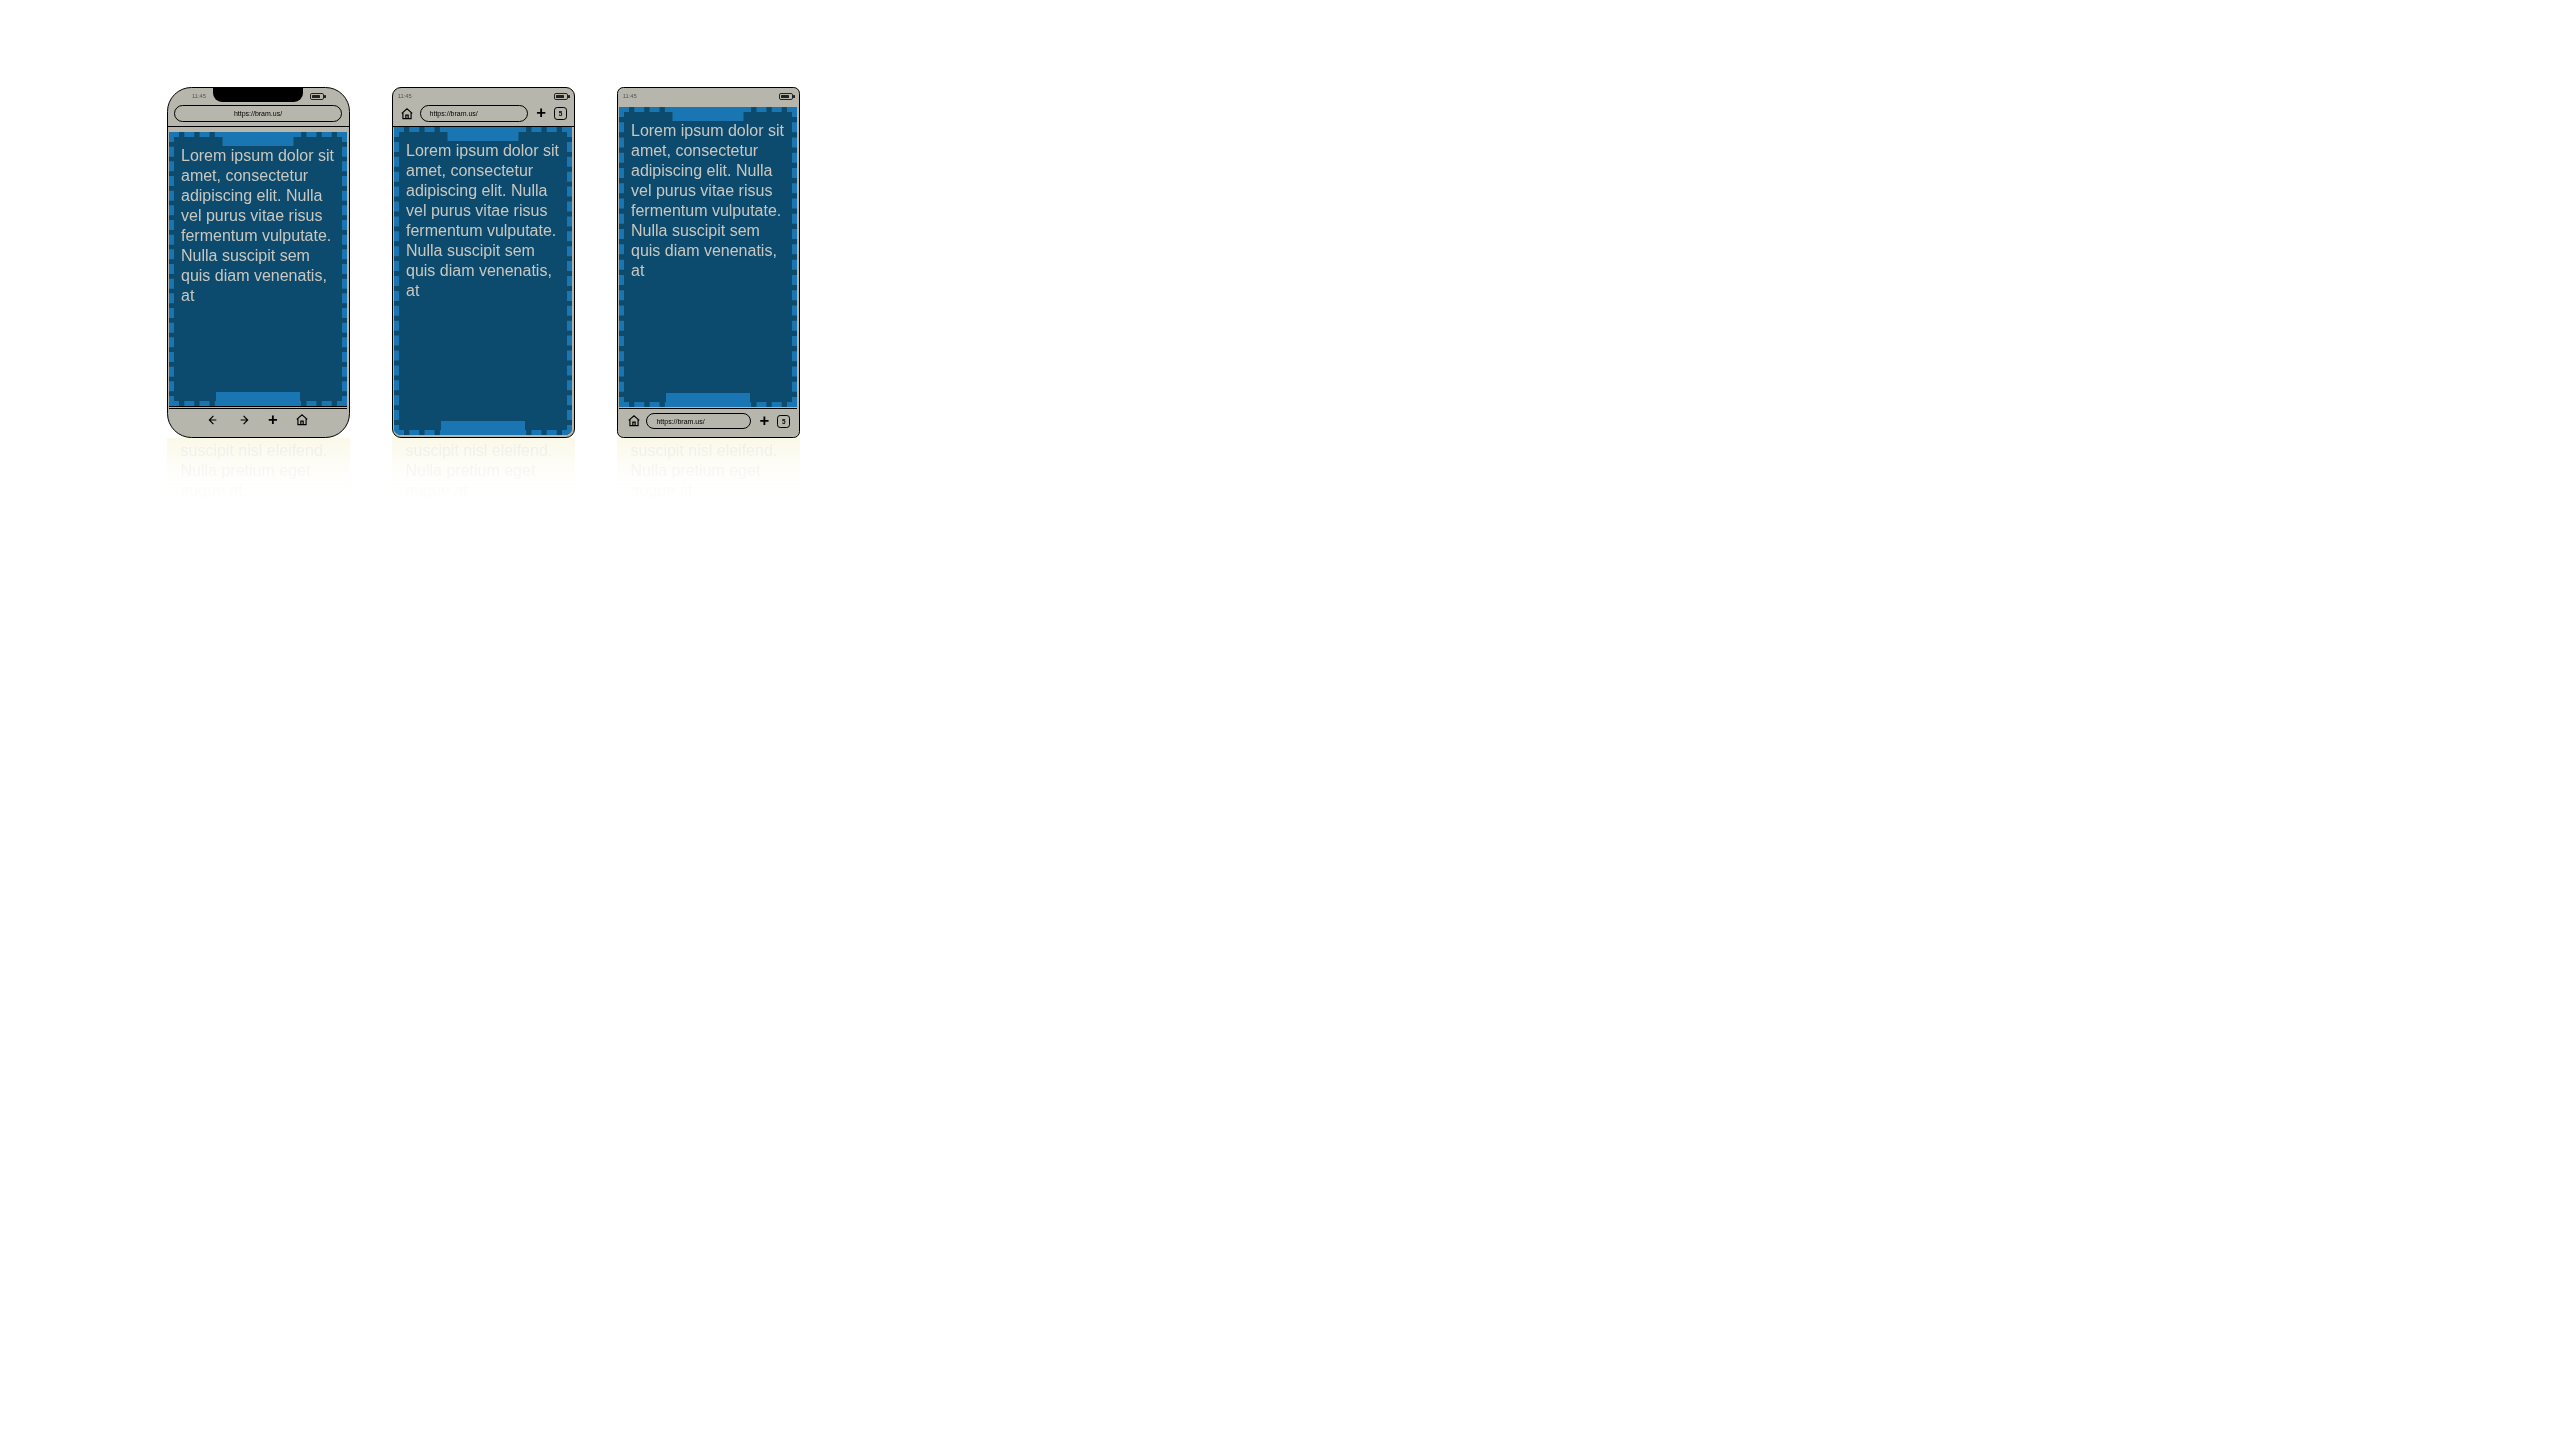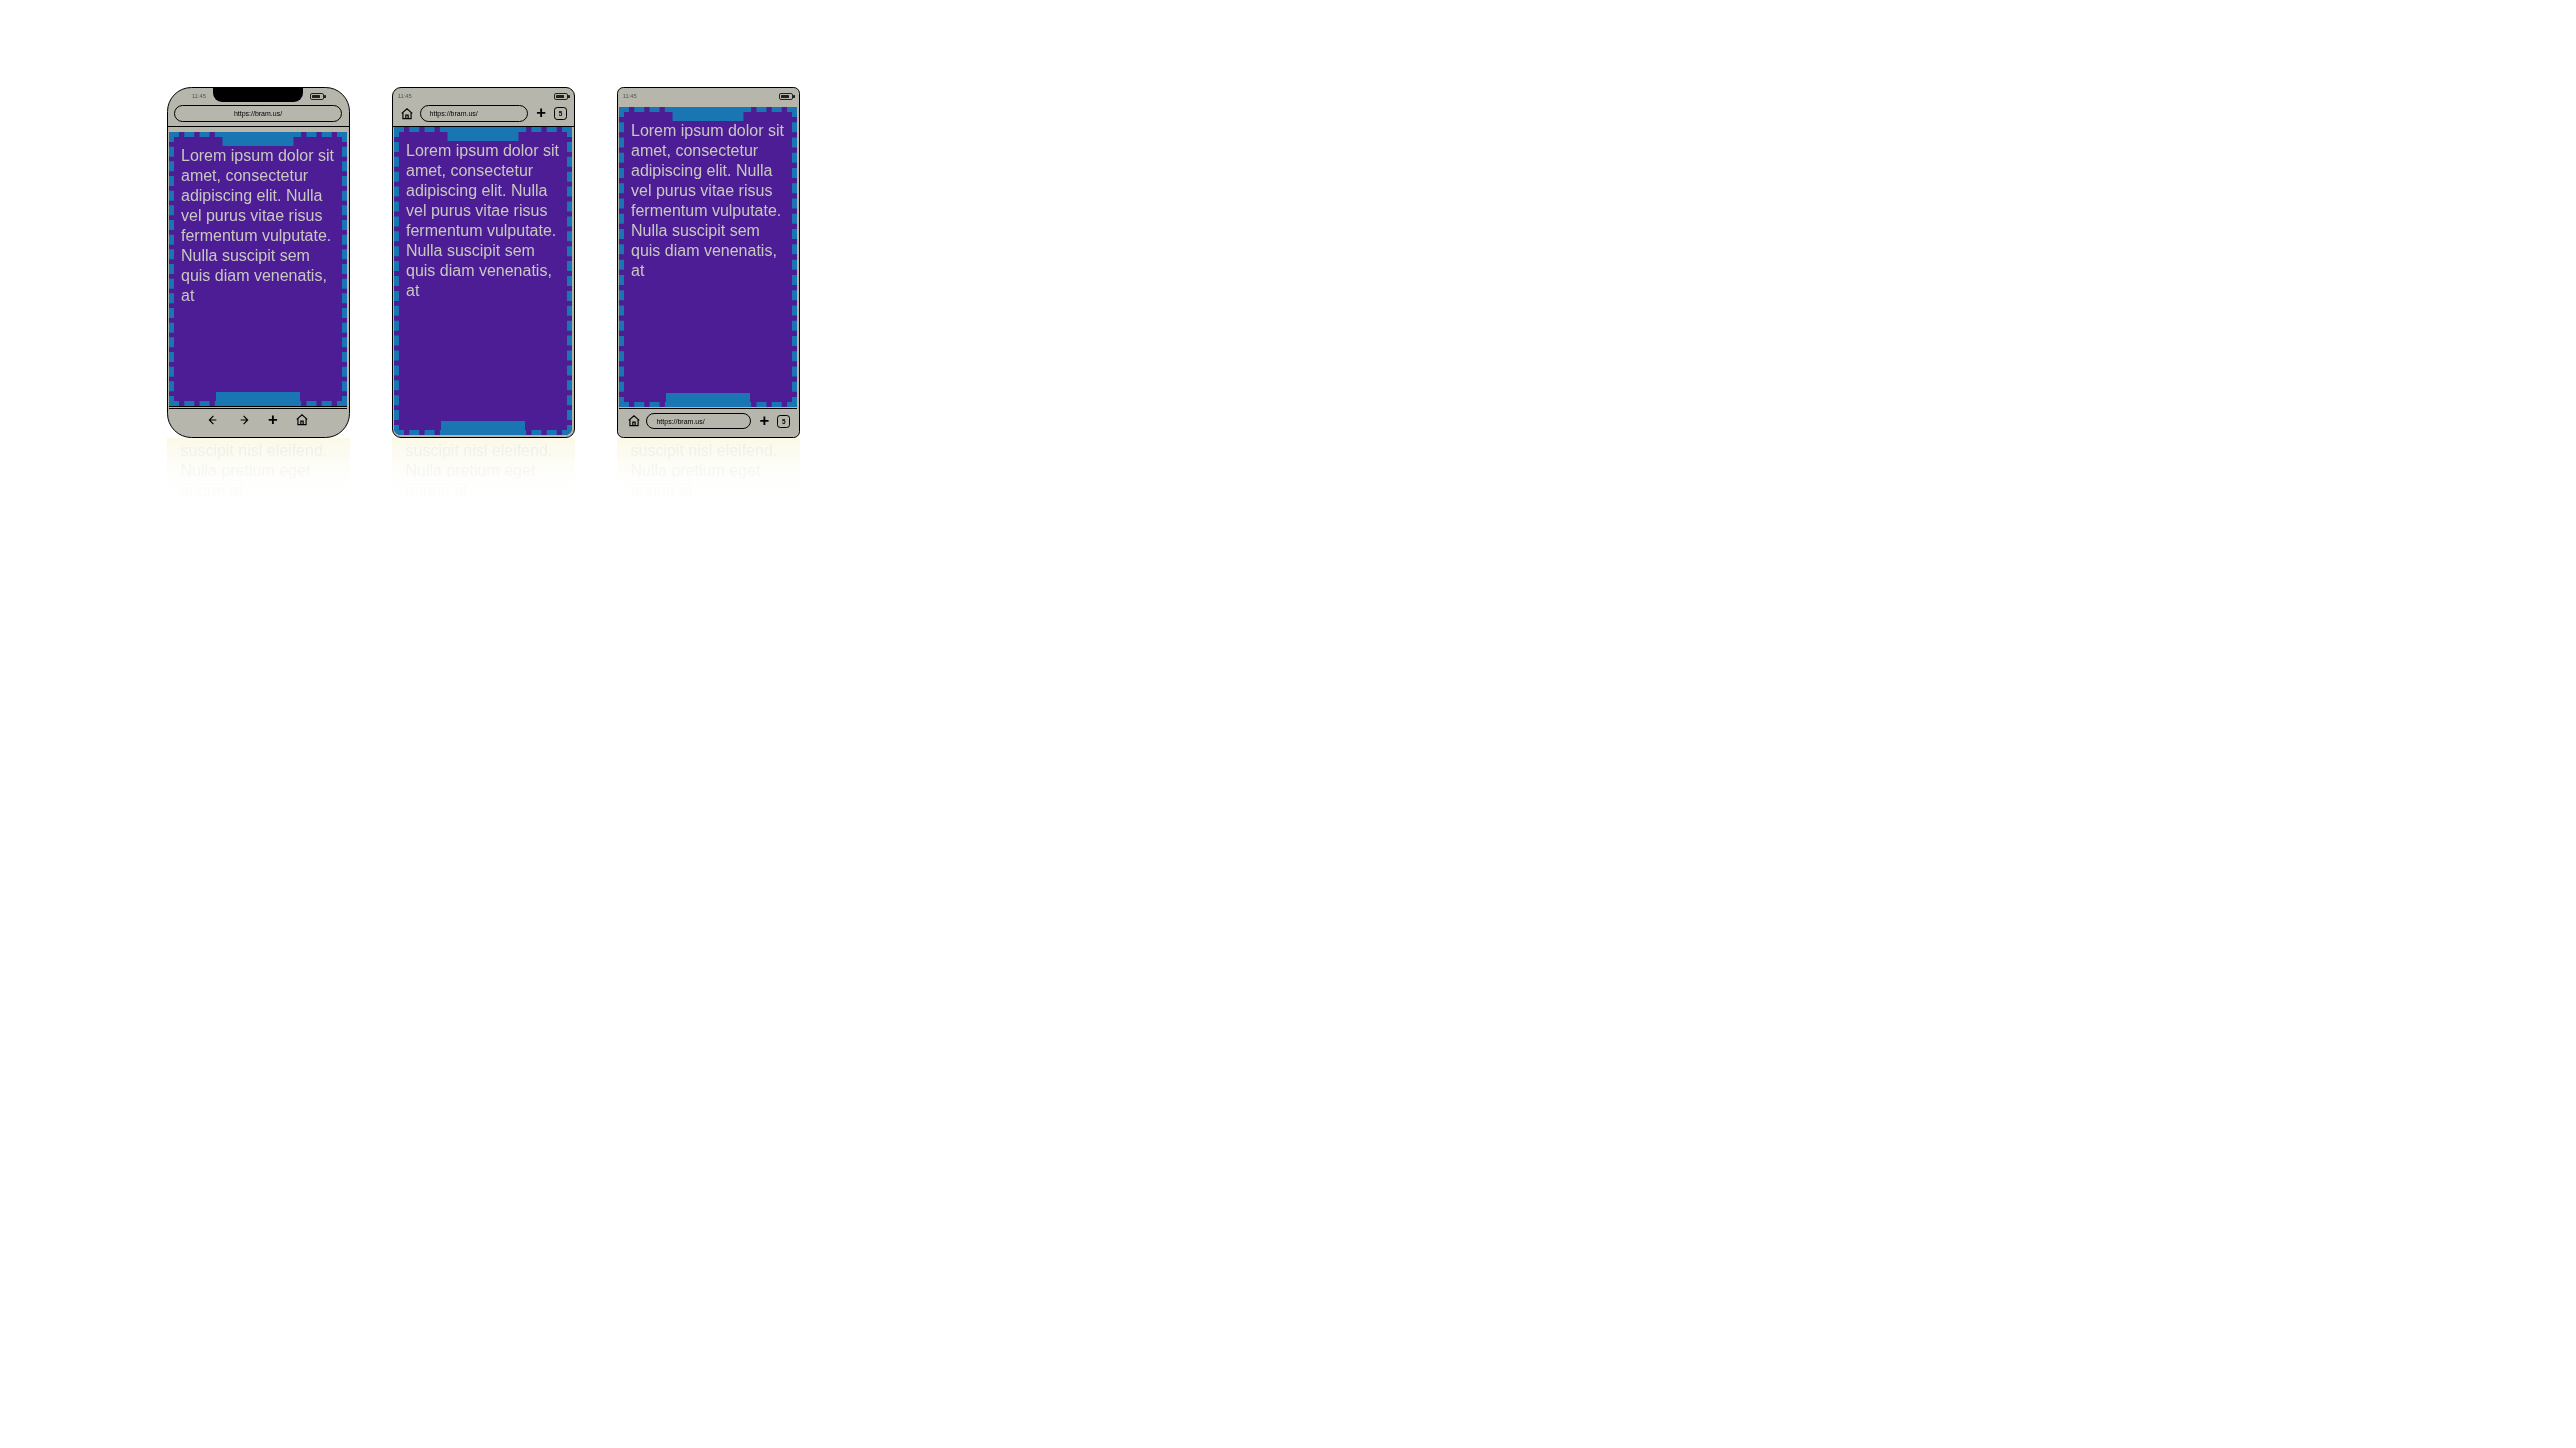--- a/index.html
+++ b/index.html
@@ -118,21 +118,21 @@
   display: flex;
   align-items: center;
   justify-content: center;
   font-size: 6.4px;
   font-weight: 700;
 }
 .viewport {
   position: absolute;
   left: 1.9px;
   right: 1.9px;
-  background: #4c1d95;
+  background: #0c4a6e;
   overflow: hidden;
 }
 .device.a .viewport { top: 44px; bottom: 30px; border-bottom: 1.3px solid #000; }
 .device.b .viewport { top: 39px; bottom: 1.9px; border-bottom-left-radius: 7px; border-bottom-right-radius: 7px; }
 .device.c .viewport { top: 19.3px; bottom: 30px; }
 .dash-border {
   position: absolute;
   inset: 0;
   border: 5.2px dashed #1976b3;
   pointer-events: none;

